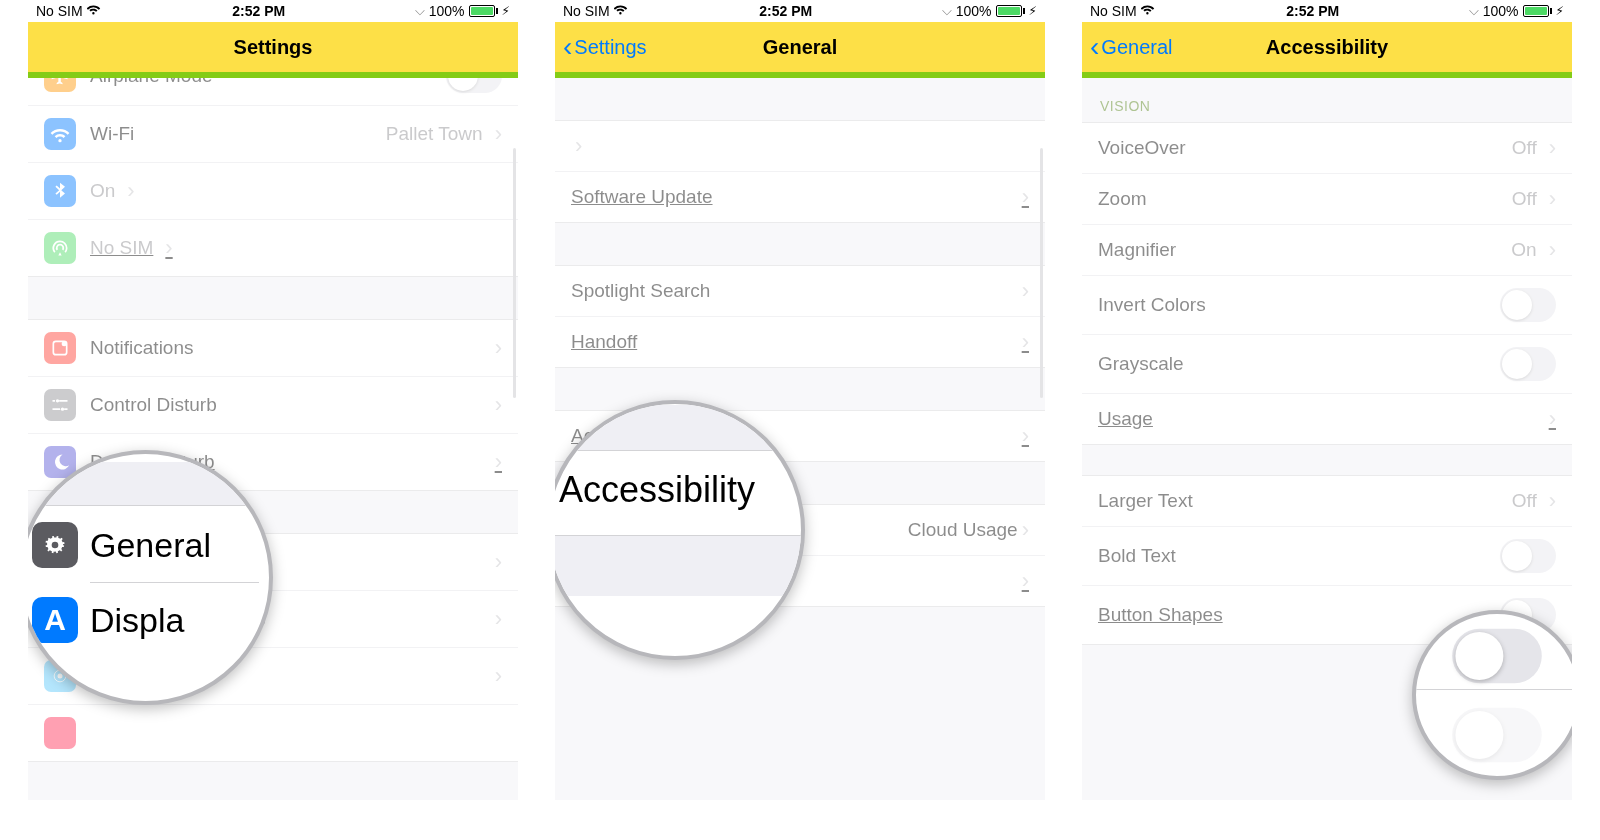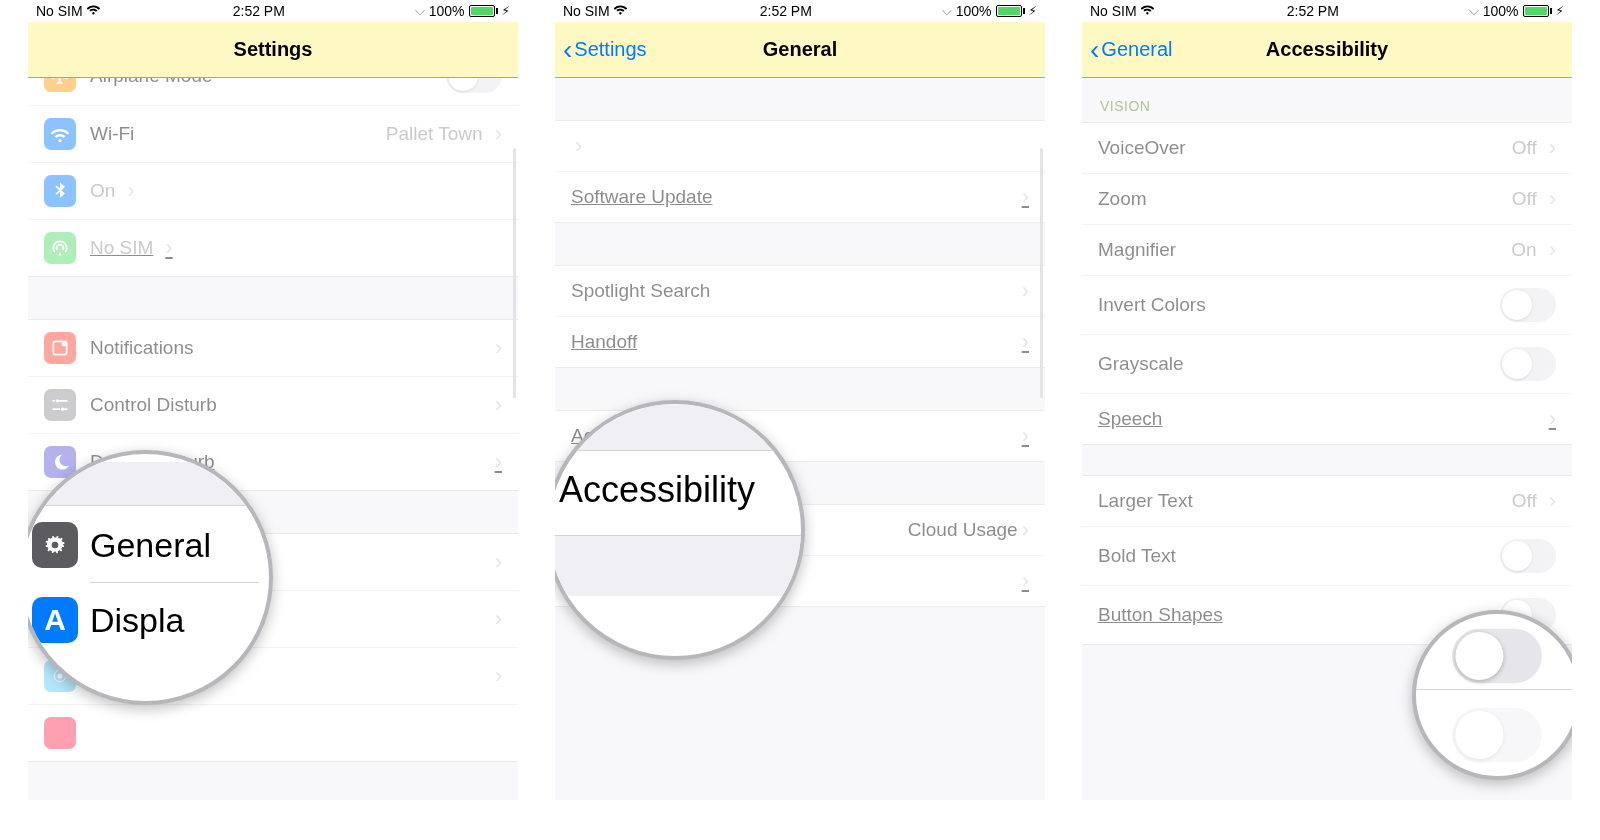--- a/index.html
+++ b/index.html
@@ -24,34 +24,34 @@
   .status-bar {
     height: 22px;
     display: flex;
     align-items: center;
     justify-content: space-between;
     padding: 0 8px;
     font-size: 14px;
     color: #000;
   }
   .sb-left, .sb-right { display: flex; align-items: center; gap: 4px; }
-  .sb-center { font-weight: 400; font-size: 14px; }
+  .sb-center { font-weight: 700; font-size: 14px; }
   .battery {
     display: inline-flex; align-items: center;
   }
   .battery-body {
     width: 26px; height: 12px; border: 1px solid #000; border-radius: 2px; position: relative;
   }
   .battery-fill { position:absolute; left:1px; top:1px; bottom:1px; right:1px; background:#4cd964; border-radius:1px;}
   .battery-tip { width: 2px; height: 6px; background:#000; margin-left:1px; }
 
   .nav-bar {
     height: 56px;
-    background: #fef9c3;
-    border-bottom: 1px solid #84cc16;
+    background: #fde047;
+    border-bottom: 6px solid #84cc16;
     display: flex;
     align-items: center;
     justify-content: center;
     position: relative;
   }
   .nav-title { font-size: 20px; font-weight: 600; color: #000; }
   .nav-back {
     position: absolute; left: 8px; top: 0; bottom: 0;
     display: flex; align-items: center; gap: 2px;
     color: #007aff; font-size: 20px; cursor: pointer;
@@ -459,21 +459,21 @@
             <span class="knob"></span>
           </span>
       </div>
       <div class="row">
         <span class="label">Grayscale</span>
         <span class="switch">
             <span class="knob"></span>
           </span>
       </div>
       <div class="row">
-        <span class="label">Speech</span>
+        <span class="label">Usage</span>
         <span class="chevron">›</span>
       </div>
     </div>
     <div class="spacer" style="height:30px;"></div>
     <div class="section">
       <div class="row">
         <span class="label">Larger Text</span>
         <span class="value">Off</span>
         <span class="chevron">›</span>
       </div>

